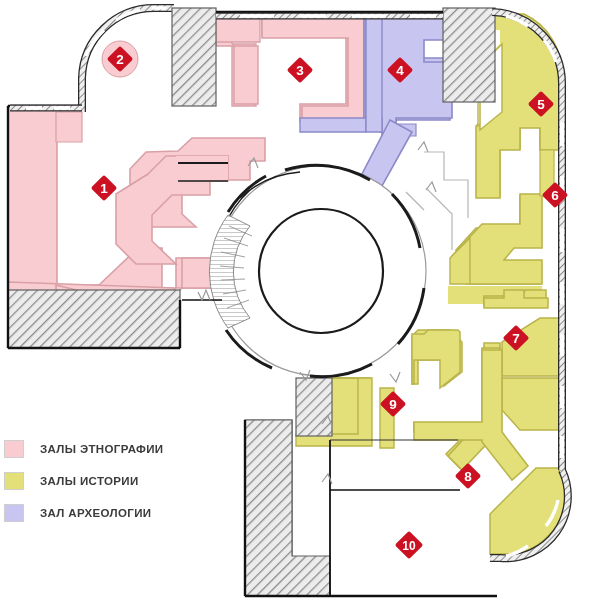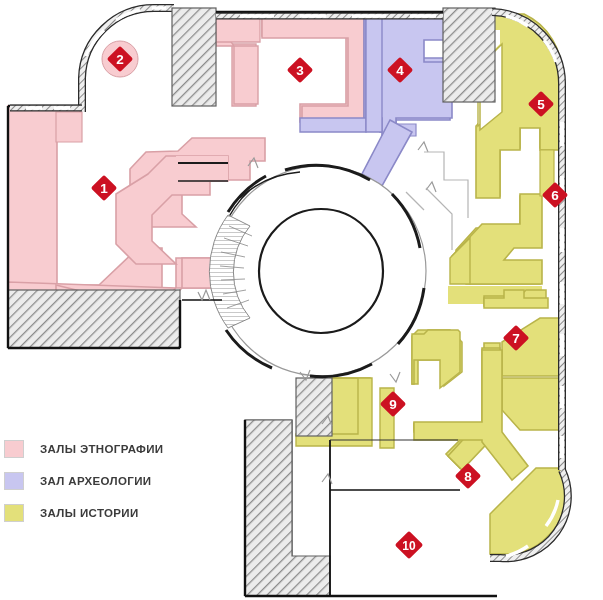--- a/index.html
+++ b/index.html
@@ -402,22 +402,22 @@
         </g>
       </svg>
     </div>
 
   <div class="legend" id="legend">
       <div class="legend-row">
         <div class="legend-swatch" style="background: rgb(248, 204, 208);"></div>
         <div class="legend-label">ЗАЛЫ ЭТНОГРАФИИ</div>
       </div>
       <div class="legend-row">
+        <div class="legend-swatch" style="background: rgb(227, 224, 122);"></div>
+        <div class="legend-label">ЗАЛЫ ИСТОРИИ</div>
+      </div>
+      <div class="legend-row">
         <div class="legend-swatch" style="background: rgb(200, 198, 240);"></div>
         <div class="legend-label">ЗАЛ АРХЕОЛОГИИ</div>
       </div>
-      <div class="legend-row">
-        <div class="legend-swatch" style="background: rgb(227, 224, 122);"></div>
-        <div class="legend-label">ЗАЛЫ ИСТОРИИ</div>
-      </div>
     </div>
 
 </div>
 
 </body></html>

